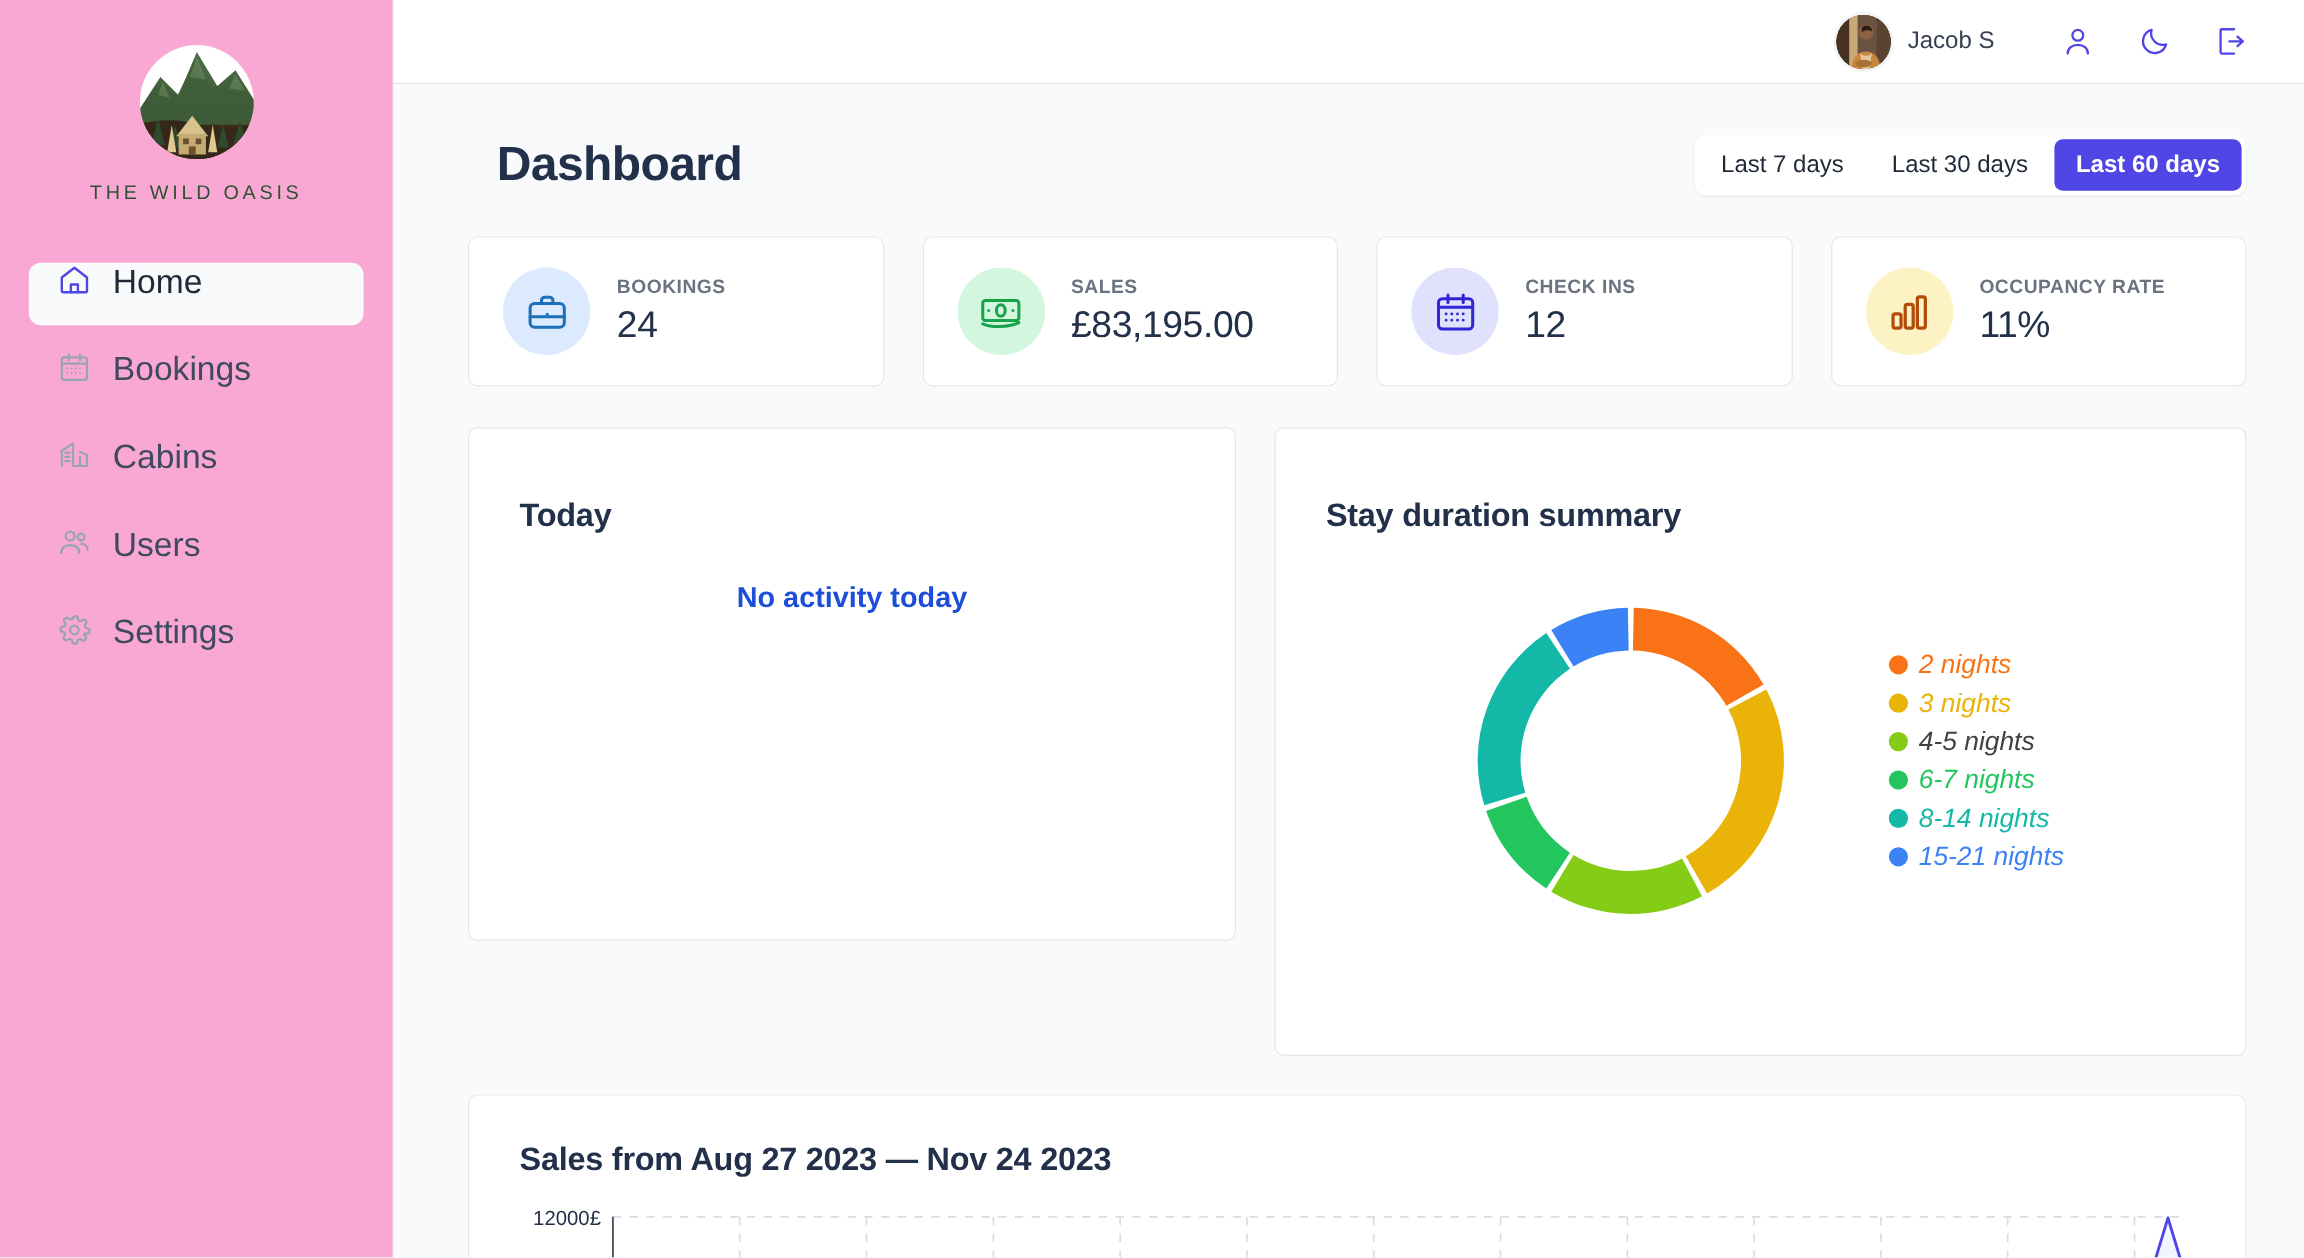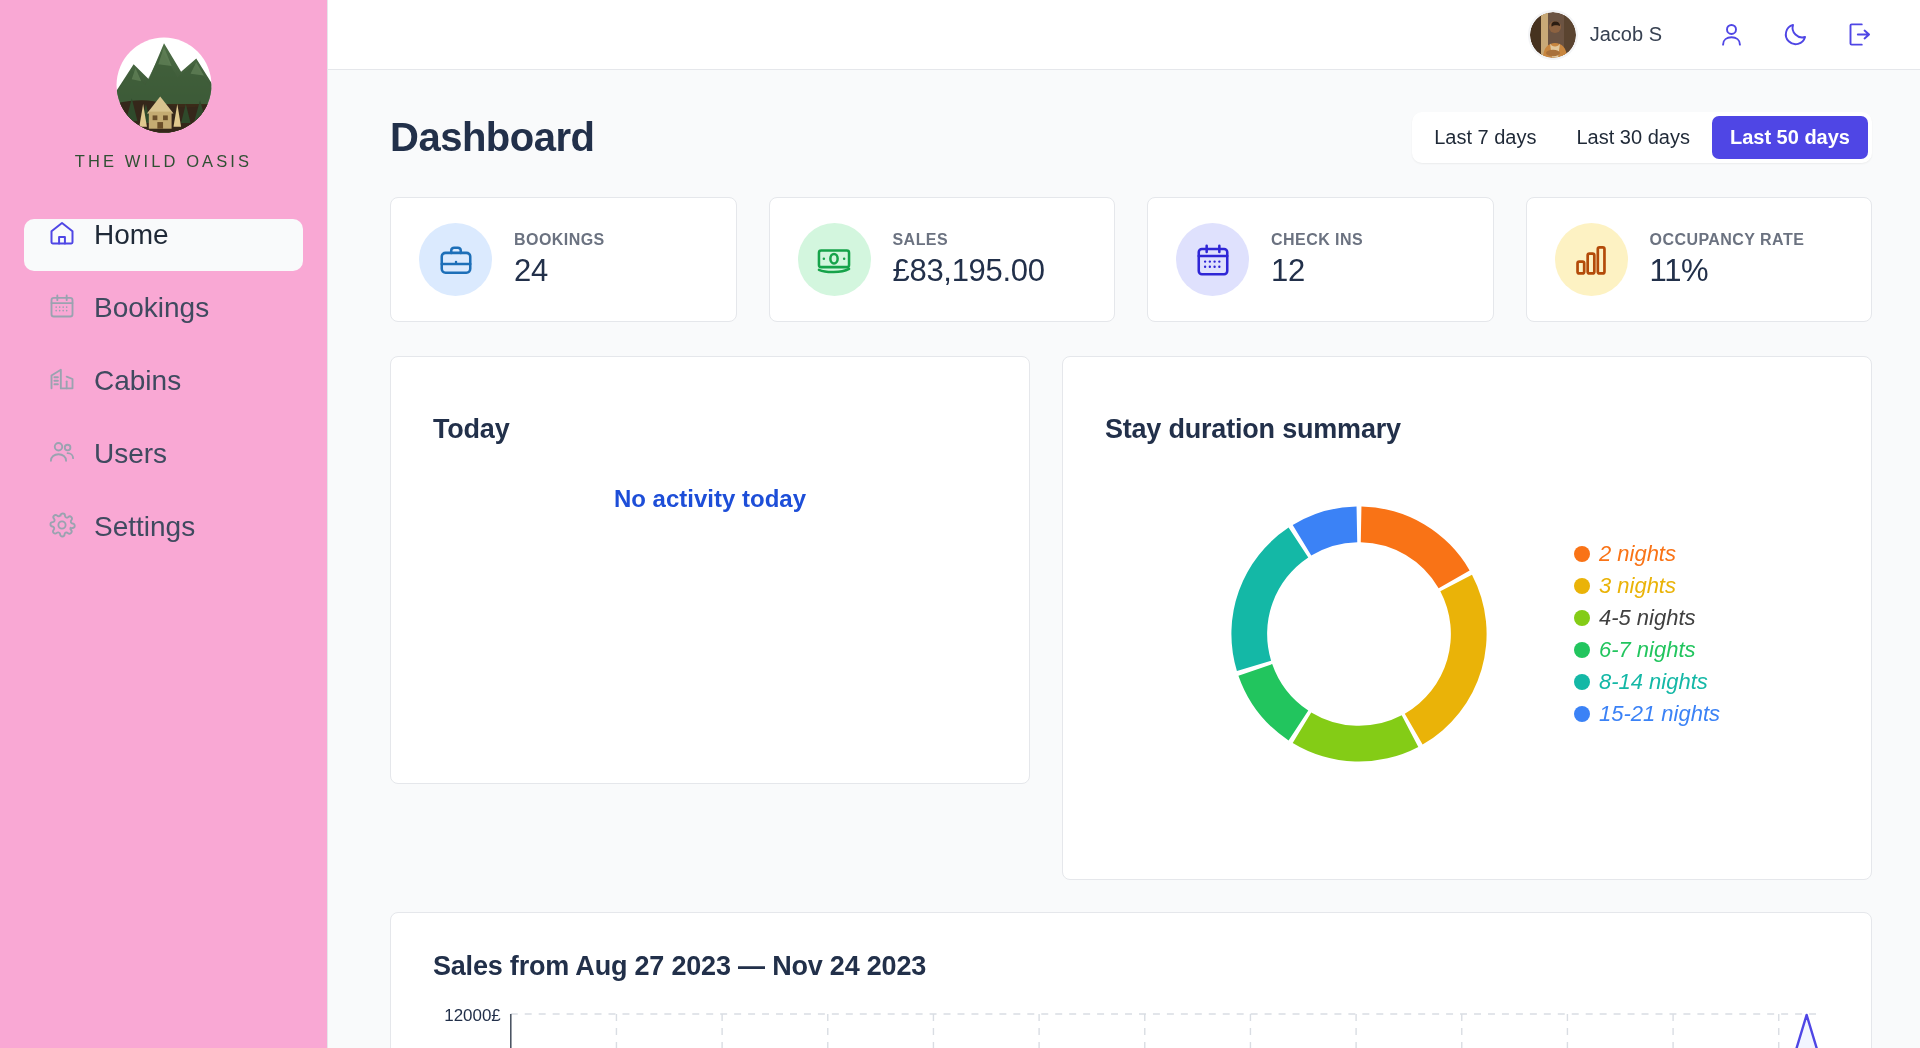--- a/index.html
+++ b/index.html
@@ -84,20 +84,21 @@
   
   .main {
     grid-row: 2; grid-column: 2;
     background: #f9fafb;
     padding: 42px 48px 0 62px;
     overflow: hidden;
   }
   .page-head {
     display:flex; align-items:center; justify-content: space-between;
     margin-bottom: 34px;
+    margin-left: 24px;
   }
   .page-title {
     font-size: 40px; font-weight: 700; color: #22304a; letter-spacing: -0.5px;
   }
   .filter {
     display:flex; align-items:center; gap: 4px;
     background:#ffffff; border-radius: 10px;
     box-shadow: 0 1px 2px rgba(0,0,0,.06);
     padding: 4px;
   }
@@ -300,21 +301,21 @@
     </button>
   </header>
 
   <main class="main">
 
     <div class="page-head">
       <h1 class="page-title">Dashboard</h1>
       <div class="filter">
         <button class="filter-btn">Last 7 days</button>
         <button class="filter-btn">Last 30 days</button>
-        <button class="filter-btn active">Last 50 days</button>
+        <button class="filter-btn active">Last 60 days</button>
       </div>
     </div>
 
     <section class="stats">
 
       <div class="stat">
         <div class="stat-icon" style="background:#dbeafe;color:#1d6fb8">
           <svg viewBox="0 0 24 24" fill="none" stroke="currentColor" stroke-width="1.6" stroke-linecap="round" stroke-linejoin="round">
             <rect x="3" y="7.5" width="18" height="12.5" rx="2.4"></rect>
             <path d="M9 7.5V6a1.8 1.8 0 0 1 1.8-1.8h2.4A1.8 1.8 0 0 1 15 6v1.5"></path>

